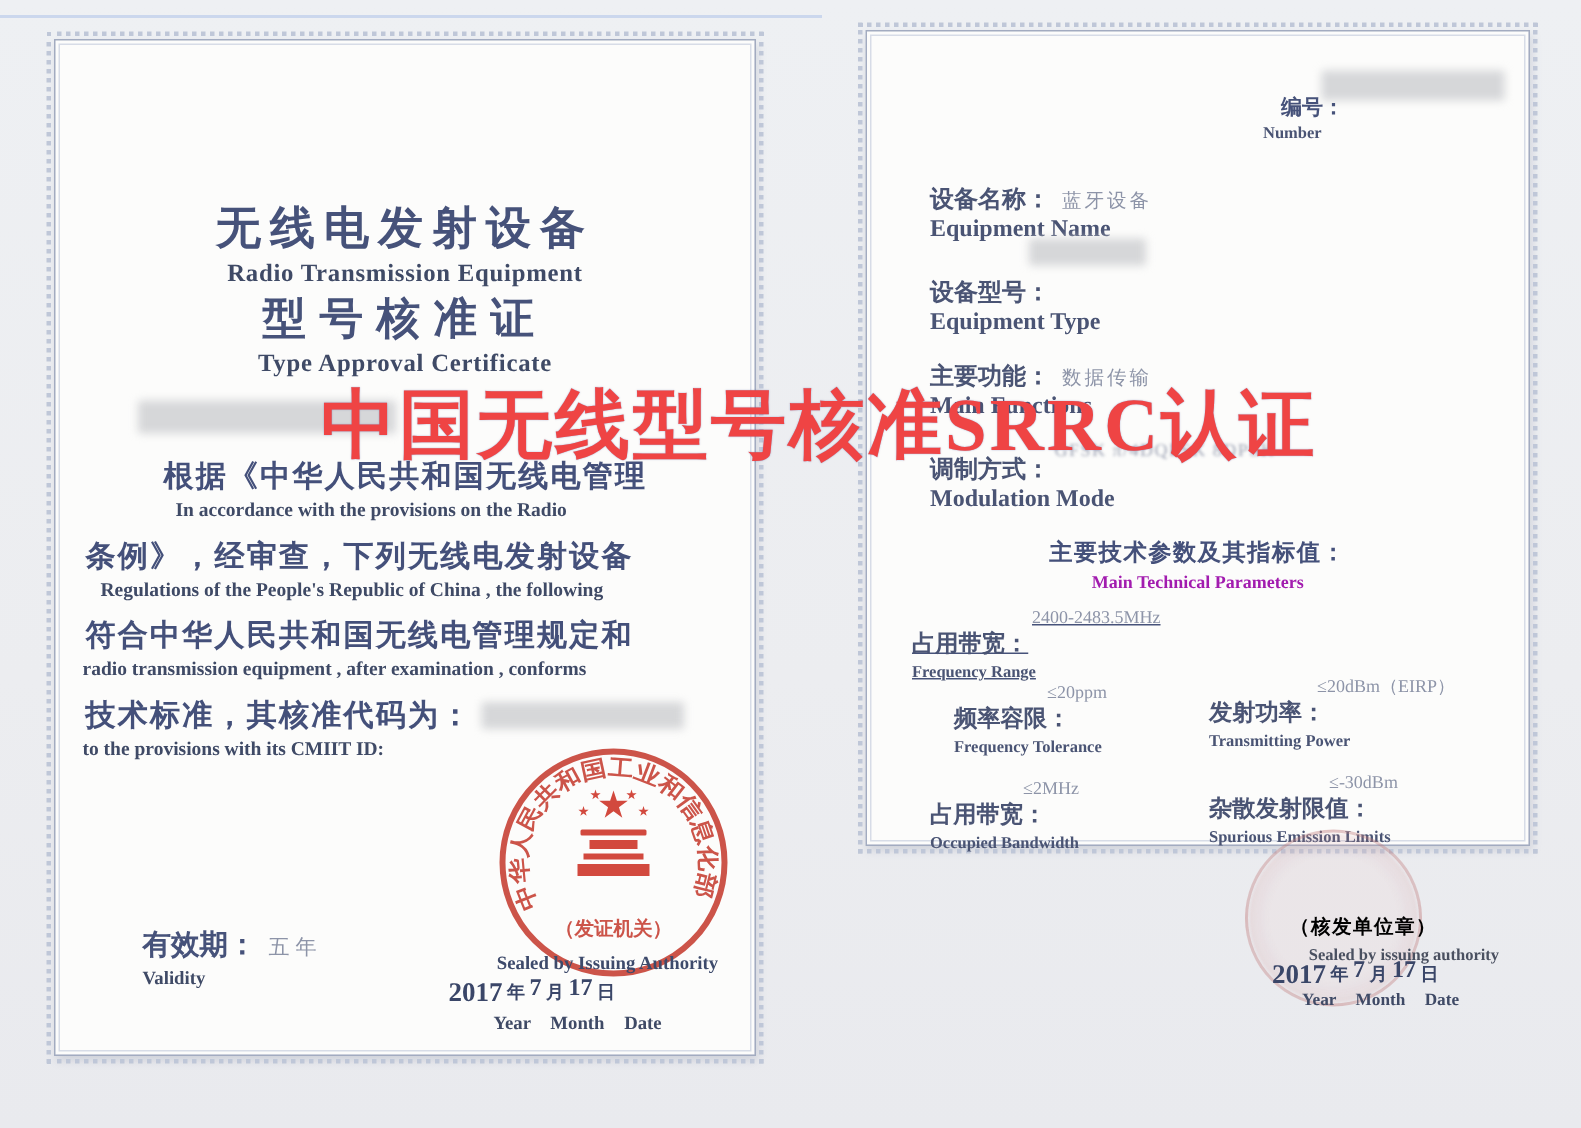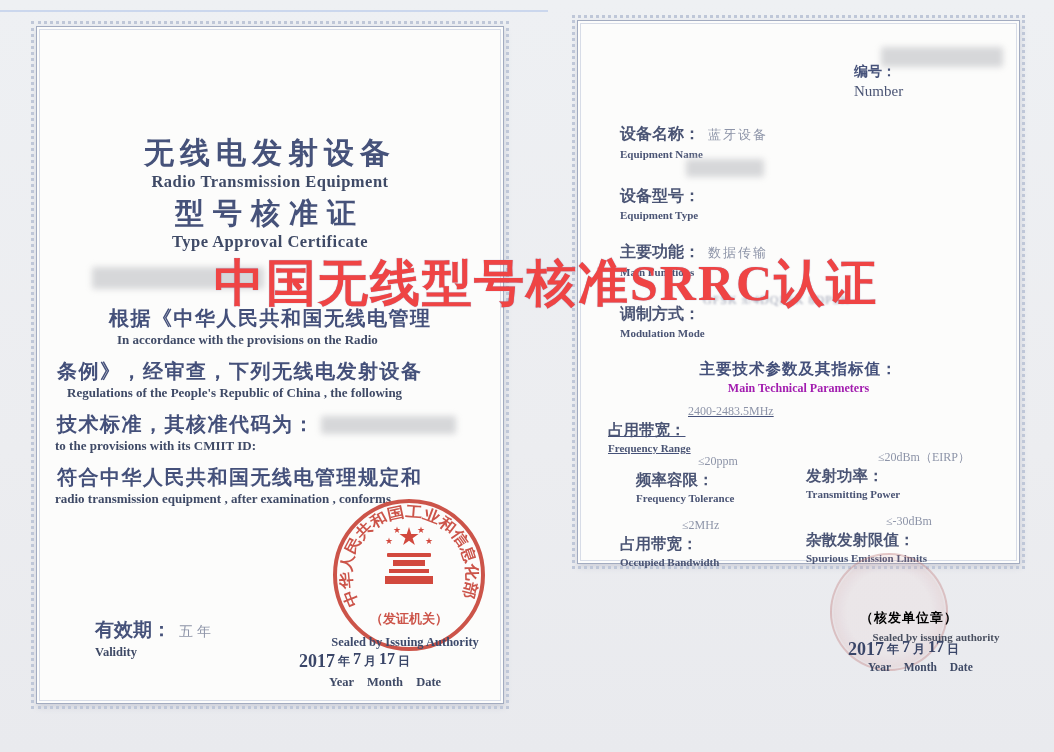--- a/index.html
+++ b/index.html
@@ -52,27 +52,27 @@
   .dl-left { left:262px; top:624px; }
   .d-y { font-size:18px; font-weight:bold; }
   .d-cn { font-size:12px; font-weight:bold; margin:0 3px 2px 3px; }
   .d-num { font-size:16px; font-weight:bold; position:relative; top:-4px; }
   .ymd { position:absolute; font-size:12.5px; font-weight:bold; color:#3f4a66; word-spacing:10px; z-index:6; }
   .ymd-left { left:292px; top:648px; }
 
   
   .number-blur { left:303px; top:26px; width:122px; height:20px; }
   .num-cn { position:absolute; left:276px; top:42px; font-size:14px; font-weight:bold; }
-  .num-en { position:absolute; left:276px; top:62px; font-size:15px; font-weight:normal; color:#4a5474; }
+  .num-en { position:absolute; left:264px; top:62px; font-size:11px; font-weight:bold; color:#4a5474; }
 
   .field { position:absolute; left:42px; }
   .f-cn { font-size:16px; font-weight:bold; color:#4a5474; line-height:22px; }
   .f-val { font-size:13px; font-weight:normal; margin-left:8px; letter-spacing:2px; }
   .faded { color:#8d94a8; filter:blur(.4px); }
-  .f-en { font-size:11px; font-weight:bold; color:#4a5474; line-height:16px; }
+  .f-en { font-size:16px; font-weight:bold; color:#4a5474; line-height:16px; }
   .type-blur { left:108px; top:138px; width:78px; height:18px; }
   .mod-val { position:absolute; left:125px; top:272px; font-size:12px; color:#8d94a8; filter:blur(1px); opacity:.85; letter-spacing:1px; white-space:nowrap; }
 
   .params-title { position:absolute; top:338px; left:0; right:0; text-align:center; }
   .pt-cn { font-size:15.5px; font-weight:bold; color:#44507a; line-height:20px; letter-spacing:1px; }
   .pt-en { font-size:12px; font-weight:bold; color:#a21caf; line-height:18px; }
 
   .param { position:absolute; }
   .p-val { font-size:12px; line-height:16px; white-space:nowrap; }
   .p-cn { font-size:15.5px; font-weight:bold; color:#4a5474; line-height:22px; white-space:nowrap; }
@@ -115,26 +115,26 @@
     <div class="body-block">
       <div class="pair">
         <div class="b-cn ind1">根据《中华人民共和国无线电管理</div>
         <div class="b-en ind1e">In accordance with the provisions on the Radio</div>
       </div>
       <div class="pair">
         <div class="b-cn ind2">条例》，经审查，下列无线电发射设备</div>
         <div class="b-en ind2e">Regulations of the People's Republic of China , the following</div>
       </div>
       <div class="pair">
+        <div class="b-cn ind2">符合中华人民共和国无线电管理规定和</div>
+        <div class="b-en ind3e">radio transmission equipment , after examination , conforms</div>
+      </div>
+      <div class="pair">
         <div class="b-cn ind2"><span>技术标准，其核准代码为：</span><span class="blur-box inline-blur"></span></div>
         <div class="b-en ind3e">to the provisions with its CMIIT ID:</div>
-      </div>
-      <div class="pair">
-        <div class="b-cn ind2">符合中华人民共和国无线电管理规定和</div>
-        <div class="b-en ind3e">radio transmission equipment , after examination , conforms</div>
       </div>
     </div>
 
     <svg class="seal" viewBox="0 0 160 160">
       <circle cx="80" cy="80" r="74" fill="none" stroke="#c8463a" stroke-width="4"></circle>
       <defs>
           <path id="ringPath" d="M 29.8,109 A 58,58 0 1 1 130.2,109" fill="none"></path>
         </defs>
       <text fill="#c8463a" font-size="15" font-weight="bold">
         <textPath href="#ringPath" startOffset="0" textLength="235" lengthAdjust="spacingAndGlyphs">中华人民共和国工业和信息化部</textPath>

